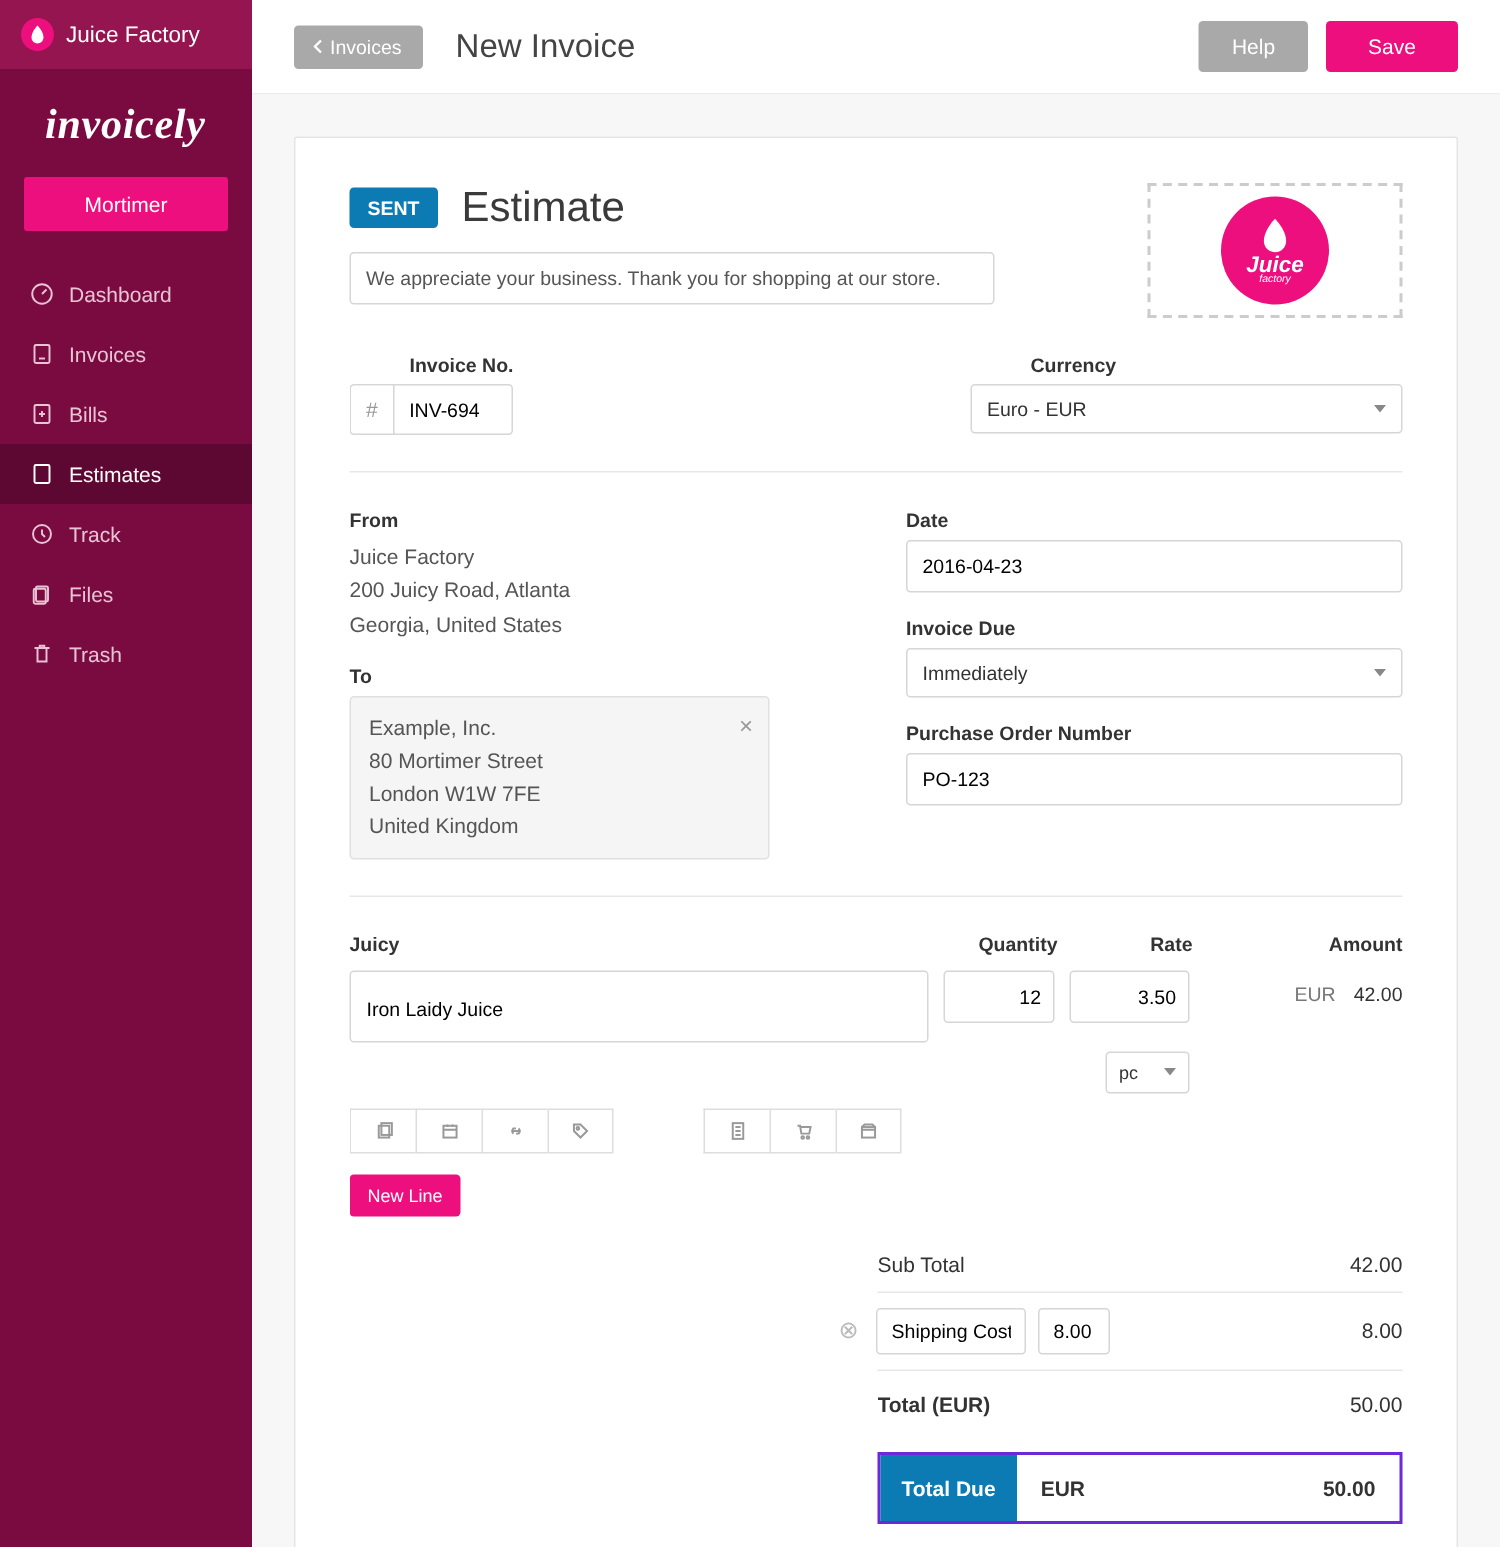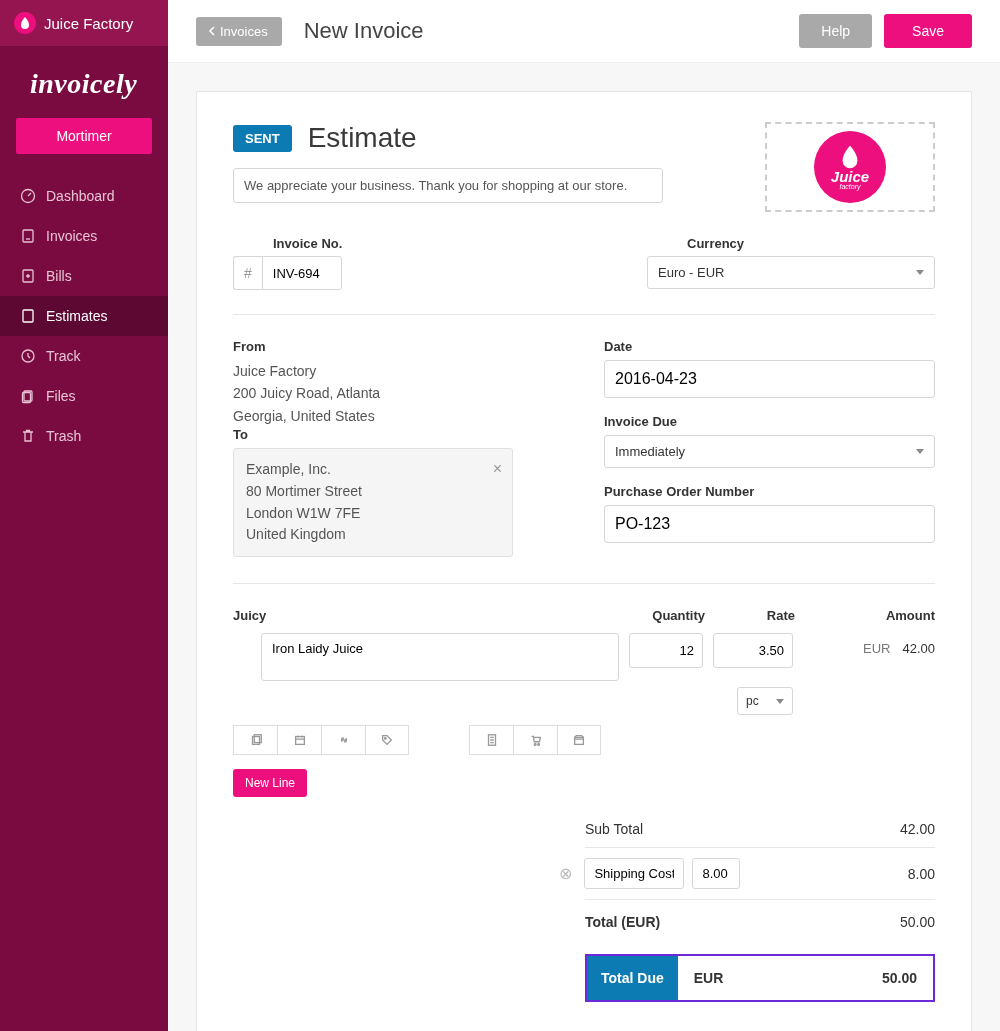--- a/index.html
+++ b/index.html
@@ -51,37 +51,37 @@
 .select-box.lang { width: 104px; }
 .select-box.curr { width: 288px; align-items: center; }
 .chev { width: 0; height: 0; border-left: 4px solid transparent; border-right: 4px solid transparent; border-top: 5px solid #888; }
 
 .divider { border: none; border-top: 1px solid #e7e7e7; margin: 24px 0; }
 
 .from-to-row { display: flex; gap: 40px; }
 .from-col, .date-col { flex: 1; }
 .section-label { font-size: 13px; font-weight: 600; margin-bottom: 6px; }
 .addr { font-size: 14px; color: #555; line-height: 1.6; }
-.to-label { }
+.to-label { margin-top: 16px; }
 .to-box { position: relative; background: #f5f5f5; border: 1px solid #e0e0e0; border-radius: 3px; padding: 10px 12px; width: 280px; font-size: 14px; color: #555; line-height: 1.55; }
 .to-close { position: absolute; top: 8px; right: 10px; color: #999; font-size: 16px; cursor: pointer; }
 
 .field-group { margin-bottom: 16px; }
-.text-input { width: 100%; border: 1px solid #d6d6d6; padding: 9px 10px; font-size: 16px; border-radius: 3px; font-family: inherit; }
+.text-input { width: 100%; border: 1px solid #d6d6d6; padding: 9px 10px; font-size: 13px; border-radius: 3px; font-family: inherit; }
 .select-full { width: 100%; }
 
 
 .line-header { display: flex; font-size: 13px; font-weight: 600; color: #333; margin-bottom: 10px; }
 .col-name { flex: 1; }
 .col-qty { width: 84px; text-align: right; padding-right: 8px; }
 .col-rate { width: 90px; text-align: right; padding-right: 8px; }
 .col-amt { width: 132px; text-align: right; }
 
 .line-row { display: flex; gap: 10px; align-items: flex-start; margin-bottom: 6px; }
-.name-input { flex: 1; border: 1px solid #d6d6d6; padding: 7px 10px; font-size: 13px; border-radius: 3px; font-family: inherit; resize: none; height: 48px; margin-left: 28px; }
+.name-input { flex: 1; border: 1px solid #d6d6d6; padding: 17px 10px; font-size: 13px; border-radius: 3px; font-family: inherit; resize: none; height: 48px; }
 .qty-input, .rate-input { width: 74px; border: 1px solid #d6d6d6; padding: 9px 8px; font-size: 13px; text-align: right; border-radius: 3px; font-family: inherit; }
 .rate-input { width: 80px; }
 .amt-cell { width: 132px; display: flex; align-items: center; justify-content: flex-end; gap: 12px; font-size: 13px; padding-top: 8px; }
 .amt-cur { color: #777; }
 
 .unit-row { display: flex; justify-content: flex-end; padding-right: 142px; margin-bottom: 10px; }
 .unit-sel { width: 56px; border: 1px solid #d6d6d6; padding: 6px 8px; font-size: 12px; border-radius: 3px; display: flex; justify-content: space-between; align-items: center; cursor: pointer; }
 
 .icon-toolbar { display: flex; gap: 0; margin-bottom: 14px; }
 .icon-btn { width: 44px; height: 30px; border: 1px solid #ddd; background: #fff; display: flex; align-items: center; justify-content: center; cursor: pointer; border-right: none; }

